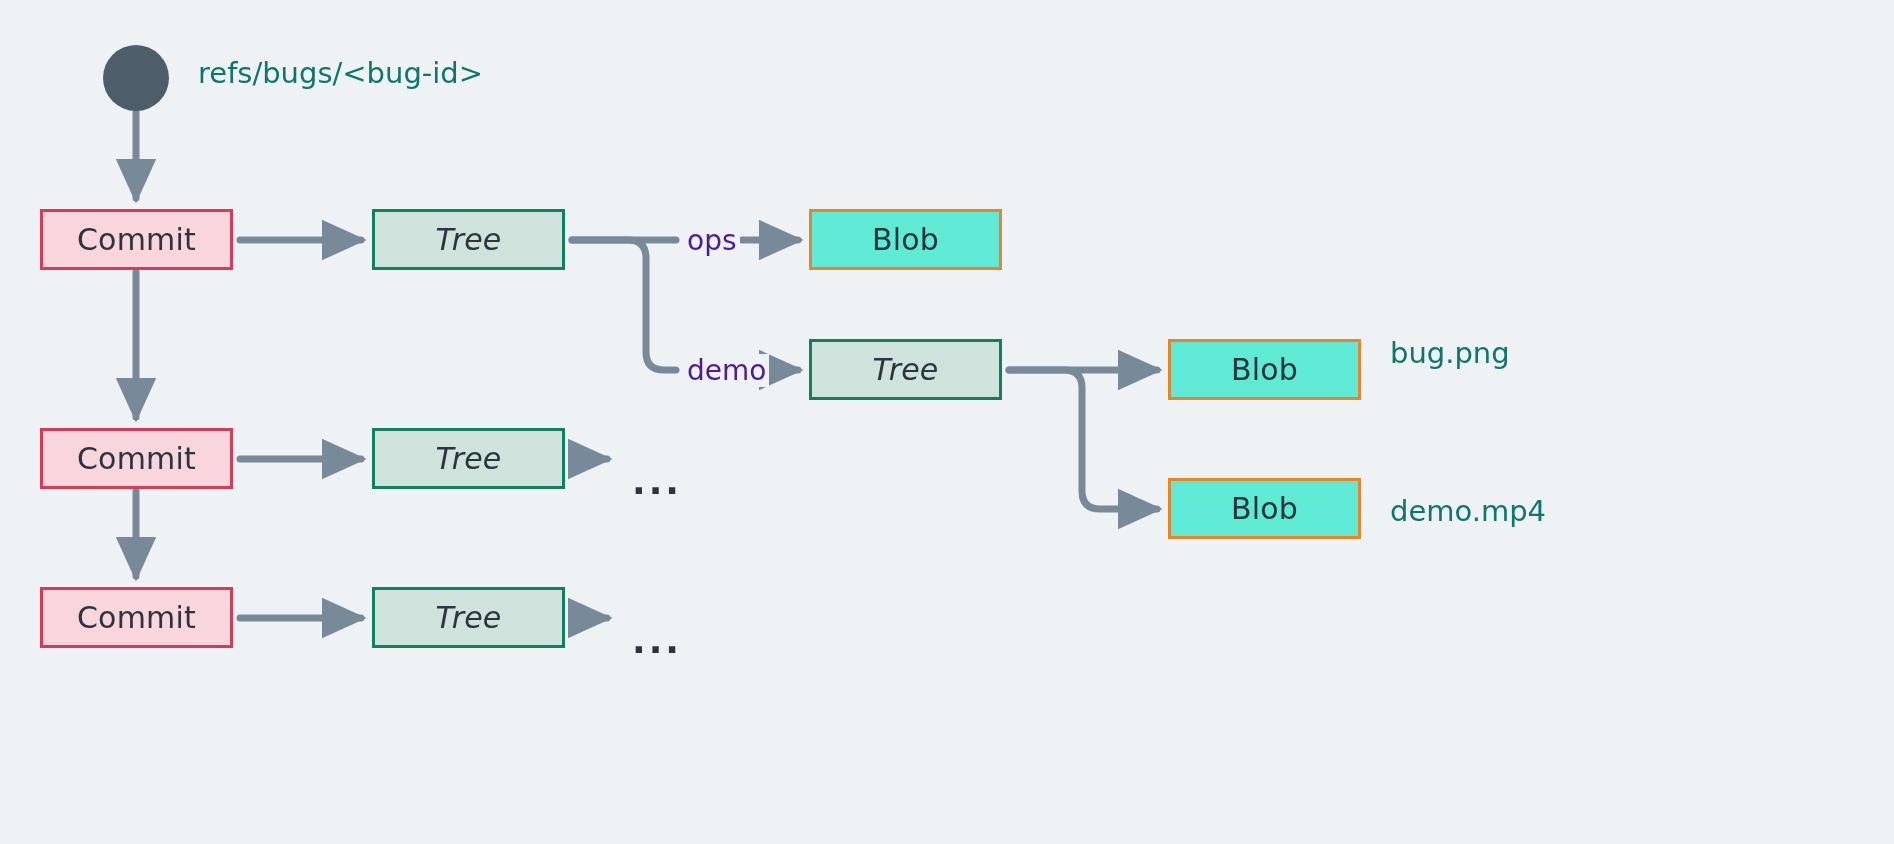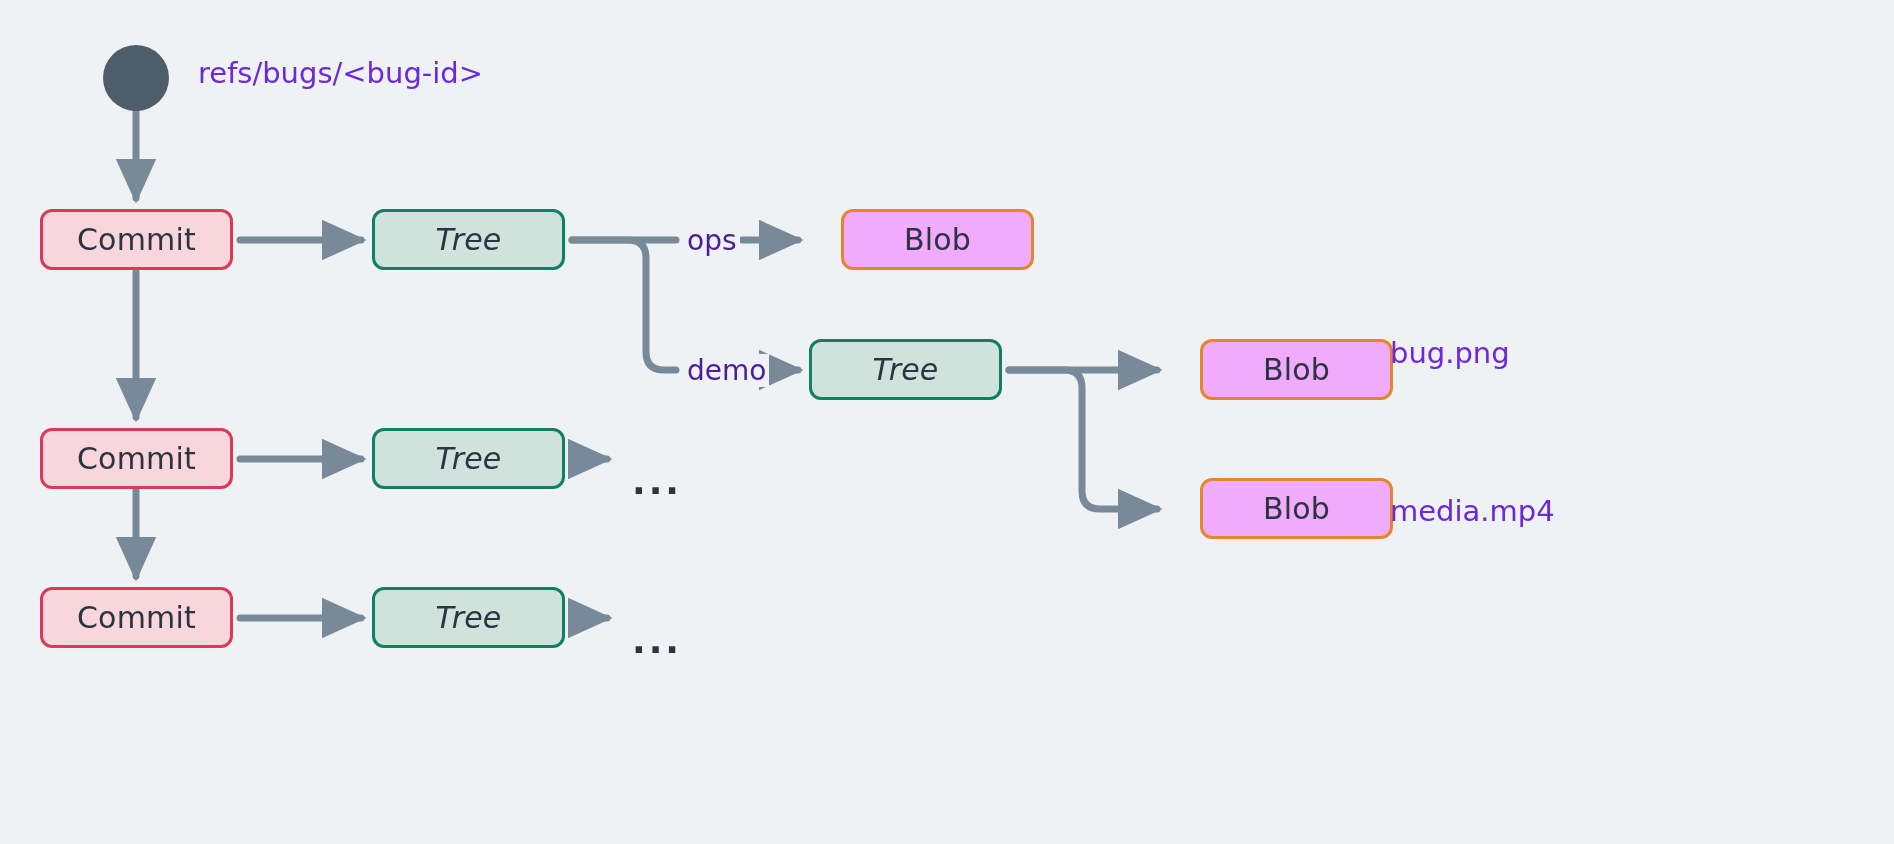--- a/index.html
+++ b/index.html
@@ -24,54 +24,53 @@
     top: 0;
     width: 1894px;
     height: 844px;
   }
   .node {
     position: absolute;
     box-sizing: border-box;
     display: flex;
     align-items: center;
     justify-content: center;
-    border-radius: 12px;
+    border-radius: 0;
     border-width: 3px;
     border-style: solid;
     font-size: 30px;
     letter-spacing: 0.2px;
     color: #2b3440;
     z-index: 2;
   }
   .node-commit {
     background: #f9d6dc;
     border-color: #d93a57;
   }
   .node-tree {
     background: #cfe3dc;
     border-color: #11805f;
     font-style: italic;
   }
   .node-blob {
-    background: #f0abfc;
+    background: #5eead4;
     border-color: #e5862c;
-    margin-left: 32px;
   }
   .ref-dot {
     position: absolute;
     width: 66px;
     height: 66px;
     border-radius: 50%;
     background: #4e5d6a;
     z-index: 2;
   }
   .plain-label {
     position: absolute;
     font-size: 29px;
-    color: #6d28d9;
+    color: #0f766e;
     white-space: nowrap;
     z-index: 3;
   }
   .edge-label {
     position: absolute;
     font-size: 28px;
     color: #4c1d95;
     background: #eef2f5;
     white-space: nowrap;
     padding: 0 3px;
@@ -137,18 +136,18 @@
   <div class="edge-label" style="left:684px; top:224px;">ops</div>
   <div class="edge-label" style="left:684px; top:354px;">demo</div>
 
   <div class="node node-blob" style="left:809px; top:209px; width:193px; height:61px;">Blob</div>
   <div class="node node-tree" style="left:809px; top:339px; width:193px; height:61px;">Tree</div>
 
   <div class="node node-blob" style="left:1168px; top:339px; width:193px; height:61px;">Blob</div>
   <div class="plain-label" style="left:1390px; top:336px;">bug.png</div>
 
   <div class="node node-blob" style="left:1168px; top:478px; width:193px; height:61px;">Blob</div>
-  <div class="plain-label" style="left:1390px; top:494px;">media.mp4</div>
+  <div class="plain-label" style="left:1390px; top:494px;">demo.mp4</div>
 
   <div class="ellipsis" style="left:632px; top:461px;">...</div>
   <div class="ellipsis" style="left:632px; top:620px;">...</div>
 
 </div>
 
 </body></html>

